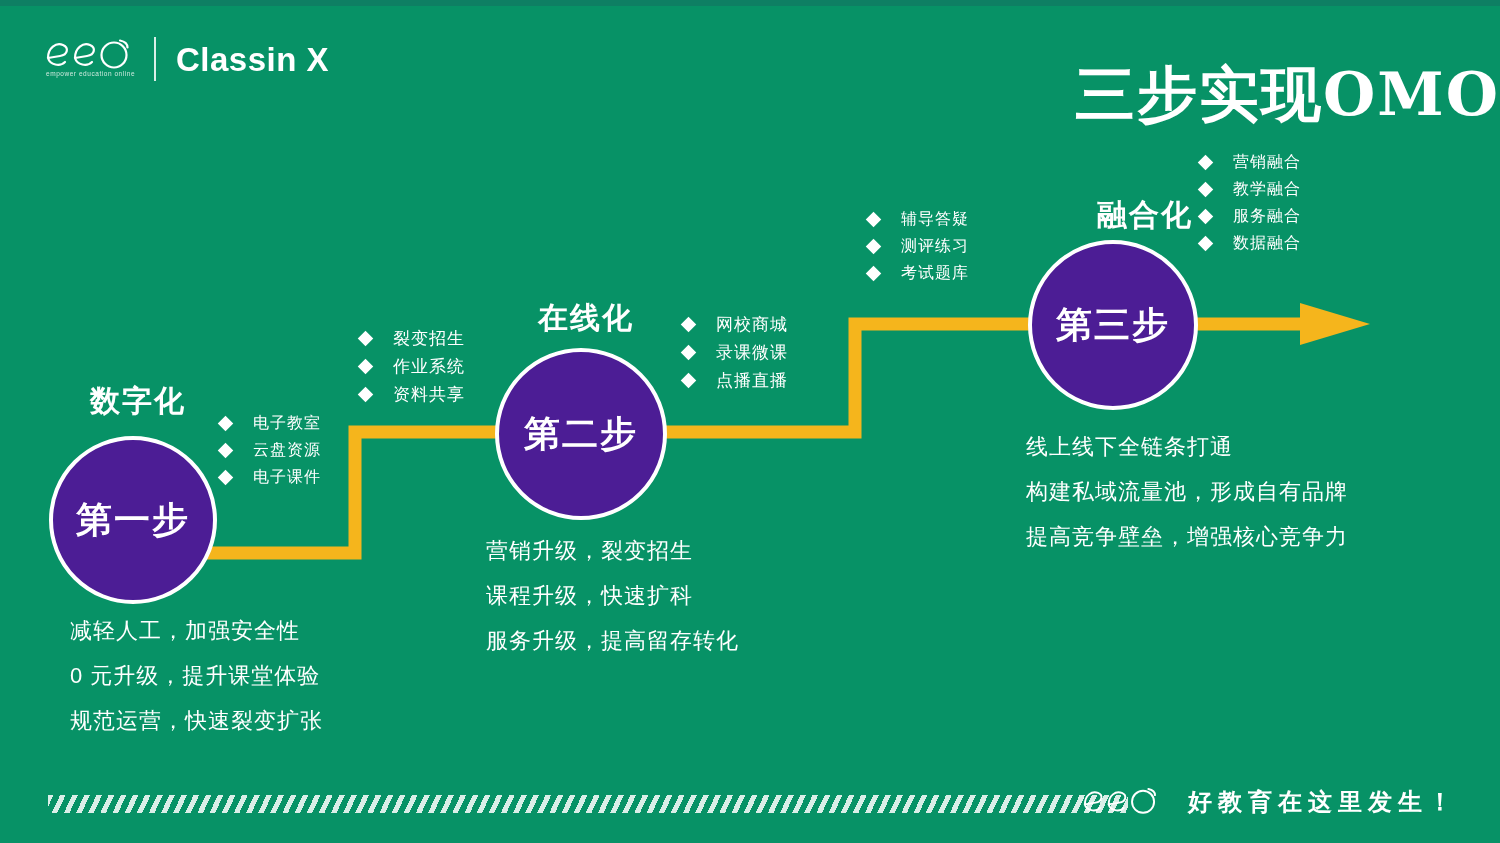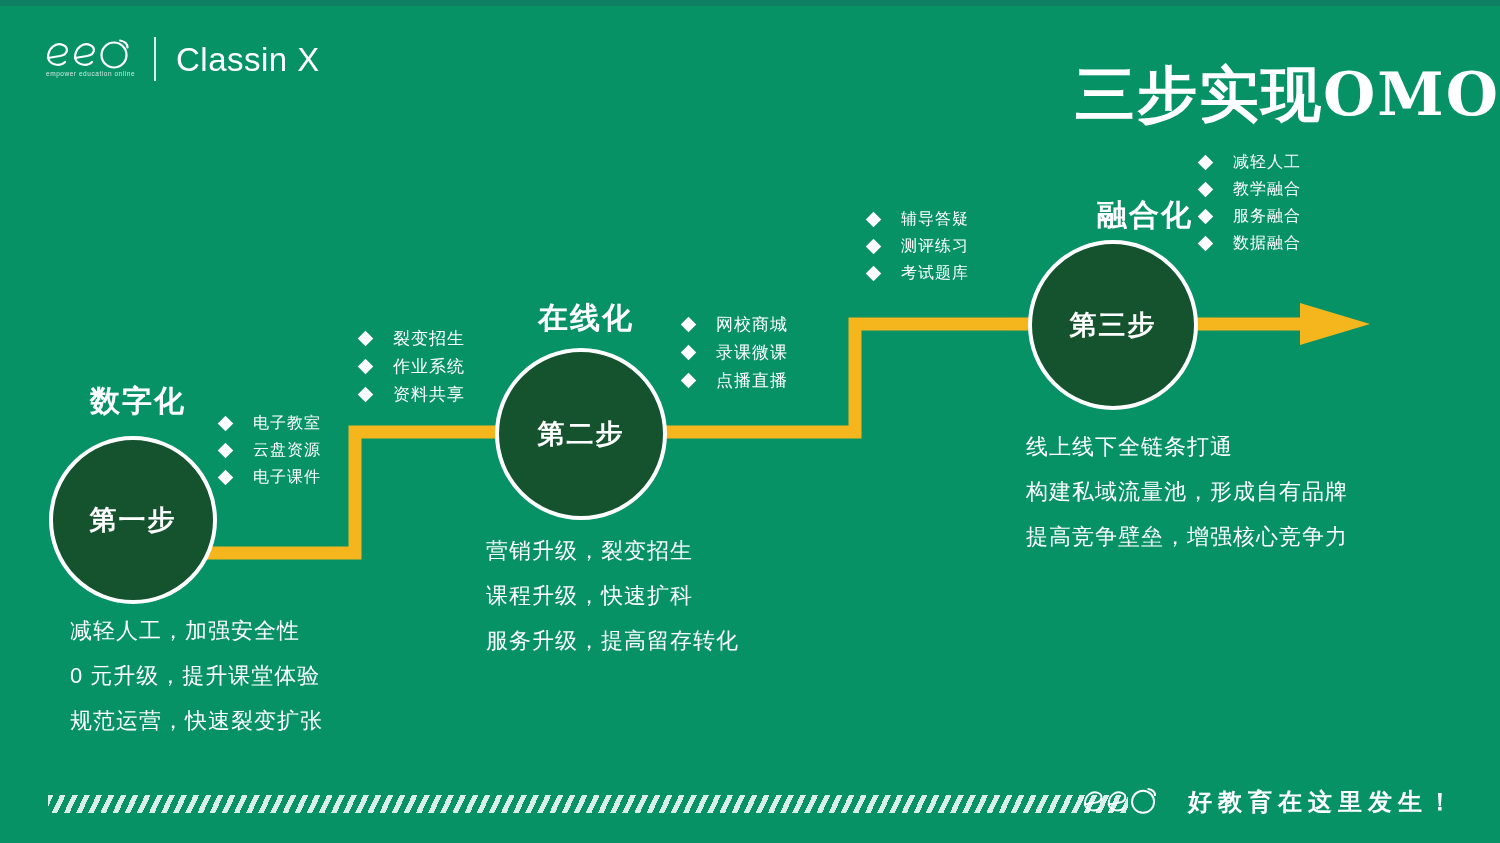--- a/index.html
+++ b/index.html
@@ -30,44 +30,44 @@
   .eeo-logo svg{ display:block; }
   .eeo-tag{
     position:absolute; left:2px; top:34px;
     font-size:6.5px; letter-spacing:.55px; color:#cfeadf;
     white-space:nowrap;
   }
   .brand-div{
     width:2px; height:44px; background:#ffffff; opacity:.85;
   }
   .brand-name{
-    font-size:33px; font-weight:400; color:#fff; letter-spacing:.5px;
+    font-size:33px; font-weight:700; color:#fff; letter-spacing:.5px;
     line-height:1;
   }
 
   
   .title{
     position:absolute; left:0; top:55px; width:1500px;
     text-align:right;
     font-family:"DejaVu Serif","Liberation Serif",serif;
     font-size:60px; font-weight:700; color:#ffffff;
     letter-spacing:2px;
   }
 
   
   .path-svg{ position:absolute; left:0; top:0; }
 
   
   .step-circle{
     position:absolute;
     border-radius:50%;
-    background:#14532d;
+    background:#4c1d95;
     border:4px solid #ffffff;
     display:flex; align-items:center; justify-content:center;
-    color:#ffffff; font-size:27px; font-weight:700; letter-spacing:2px;
+    color:#ffffff; font-size:36px; font-weight:700; letter-spacing:2px;
   }
   #circle1{ left:49px;  top:436px; width:168px; height:168px; }
   #circle2{ left:495px; top:348px; width:172px; height:172px; }
   #circle3{ left:1028px;top:240px; width:170px; height:170px; }
 
   
   .phase-head{
     position:absolute; color:#ffffff;
     font-size:30px; font-weight:700; letter-spacing:2px;
     white-space:nowrap;
@@ -229,21 +229,21 @@
     </div>
     <div class="bullet">
       <span class="dia"></span>
       <span class="btxt">点播直播</span>
     </div>
   </div>
 
   <div class="bullets sm" id="blt-s3r">
     <div class="bullet">
       <span class="dia"></span>
-      <span class="btxt">减轻人工</span>
+      <span class="btxt">营销融合</span>
     </div>
     <div class="bullet">
       <span class="dia"></span>
       <span class="btxt">教学融合</span>
     </div>
     <div class="bullet">
       <span class="dia"></span>
       <span class="btxt">服务融合</span>
     </div>
     <div class="bullet">

